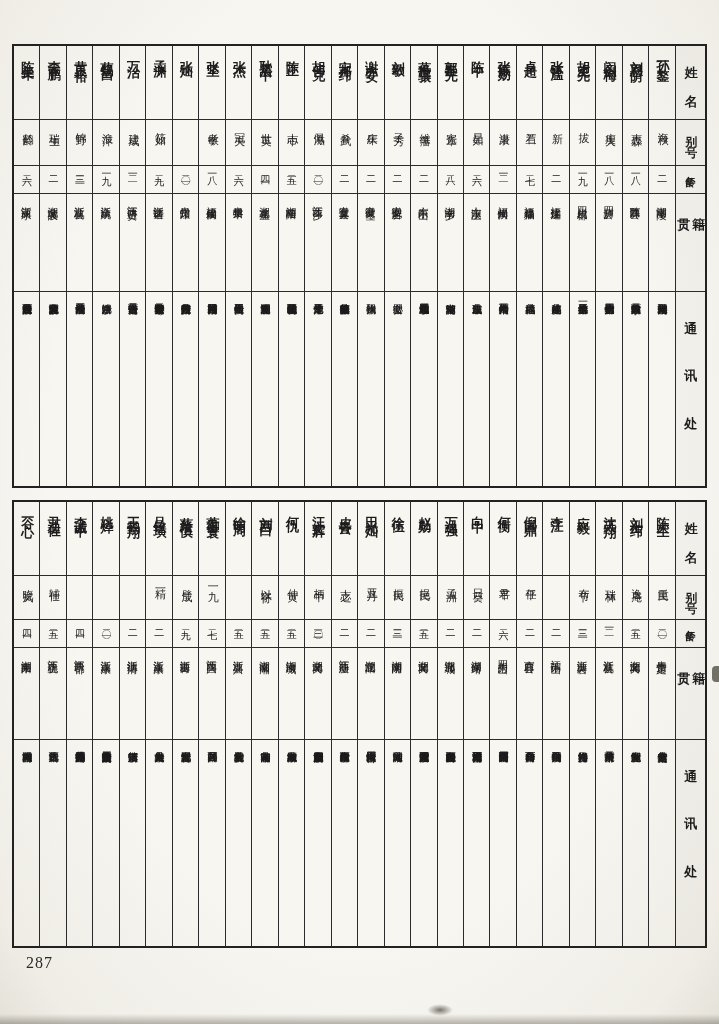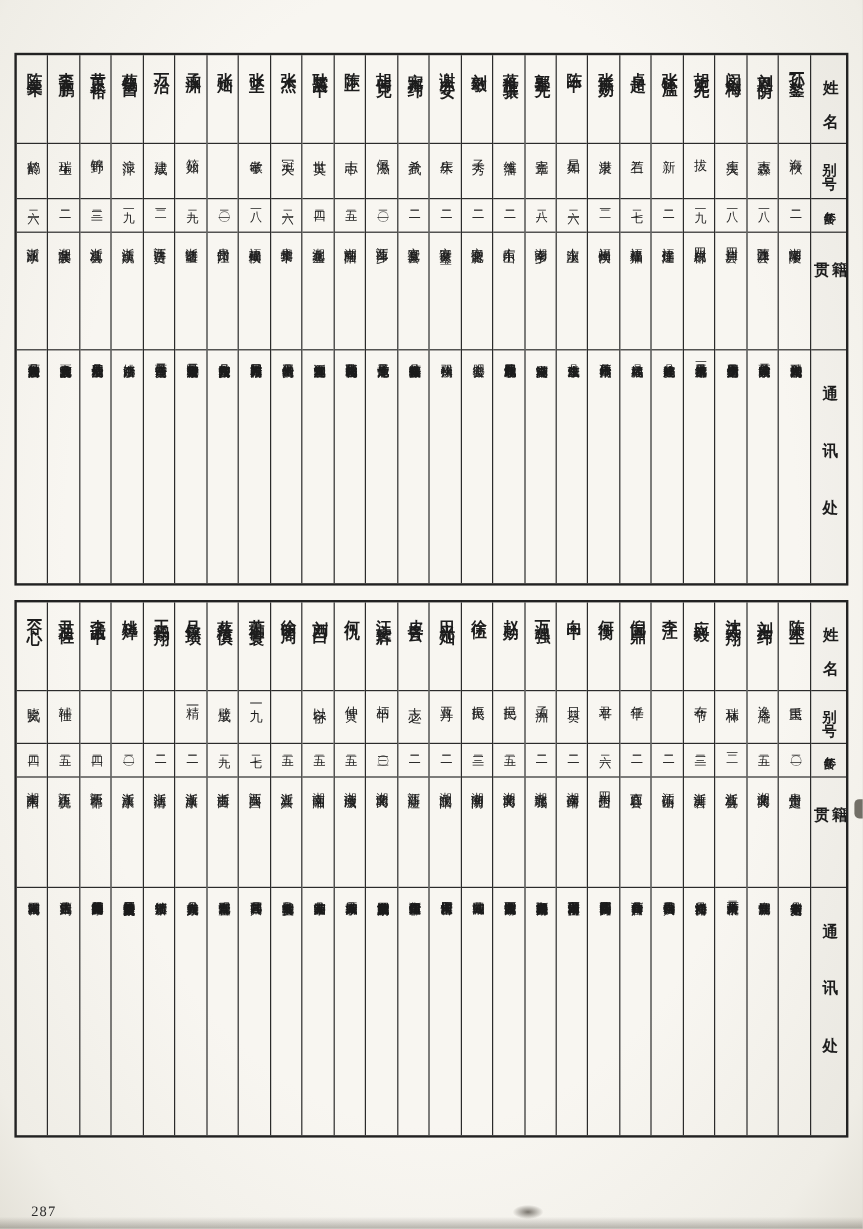--- a/index.html
+++ b/index.html
@@ -61,21 +61,21 @@
   
   .col.header .cell{font-weight:bold;}
   .col.header .cell.name{font-size:13px;letter-spacing:28px;padding-top:10px;}
   .col.header .cell.hao{font-size:12px;letter-spacing:12px;padding-top:6px;}
   .col.header .cell.age{font-size:10px;letter-spacing:1px;}
   .col.header .cell.native{font-size:13px;letter-spacing:44px;padding-top:14px;}
   .col.header .cell.addr{font-size:13px;letter-spacing:48px;padding-top:18px;}
   .page-number{
     position:absolute;left:26px;top:954px;
     font-family:"Liberation Serif",serif;
-    font-size:12px;color:#2a2a2a;letter-spacing:1px;margin-top:48px;
+    font-size:16px;color:#2a2a2a;letter-spacing:1px;
   }
   .smudge-a{
     position:absolute;left:427px;top:1004px;width:26px;height:12px;
     background:radial-gradient(ellipse,#5a554d 0%,rgba(90,85,77,0) 70%);
     opacity:.8;border-radius:50%;
   }
   .smudge-b{
     position:absolute;left:712px;top:666px;width:7px;height:16px;
     background:#3a372f;border-radius:4px 0 0 4px;opacity:.7;
   }

